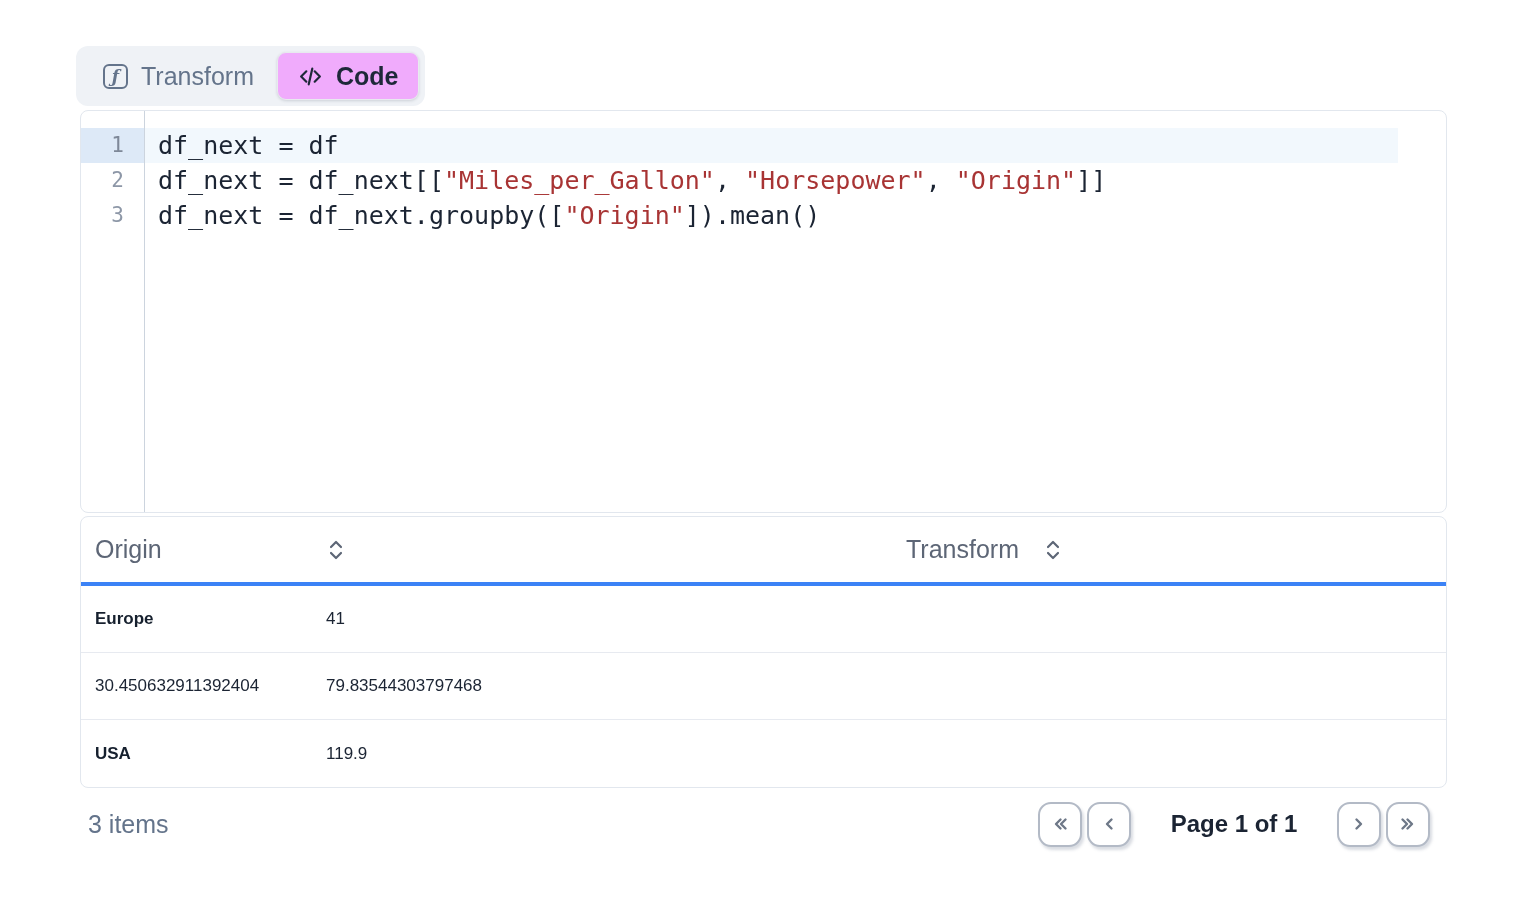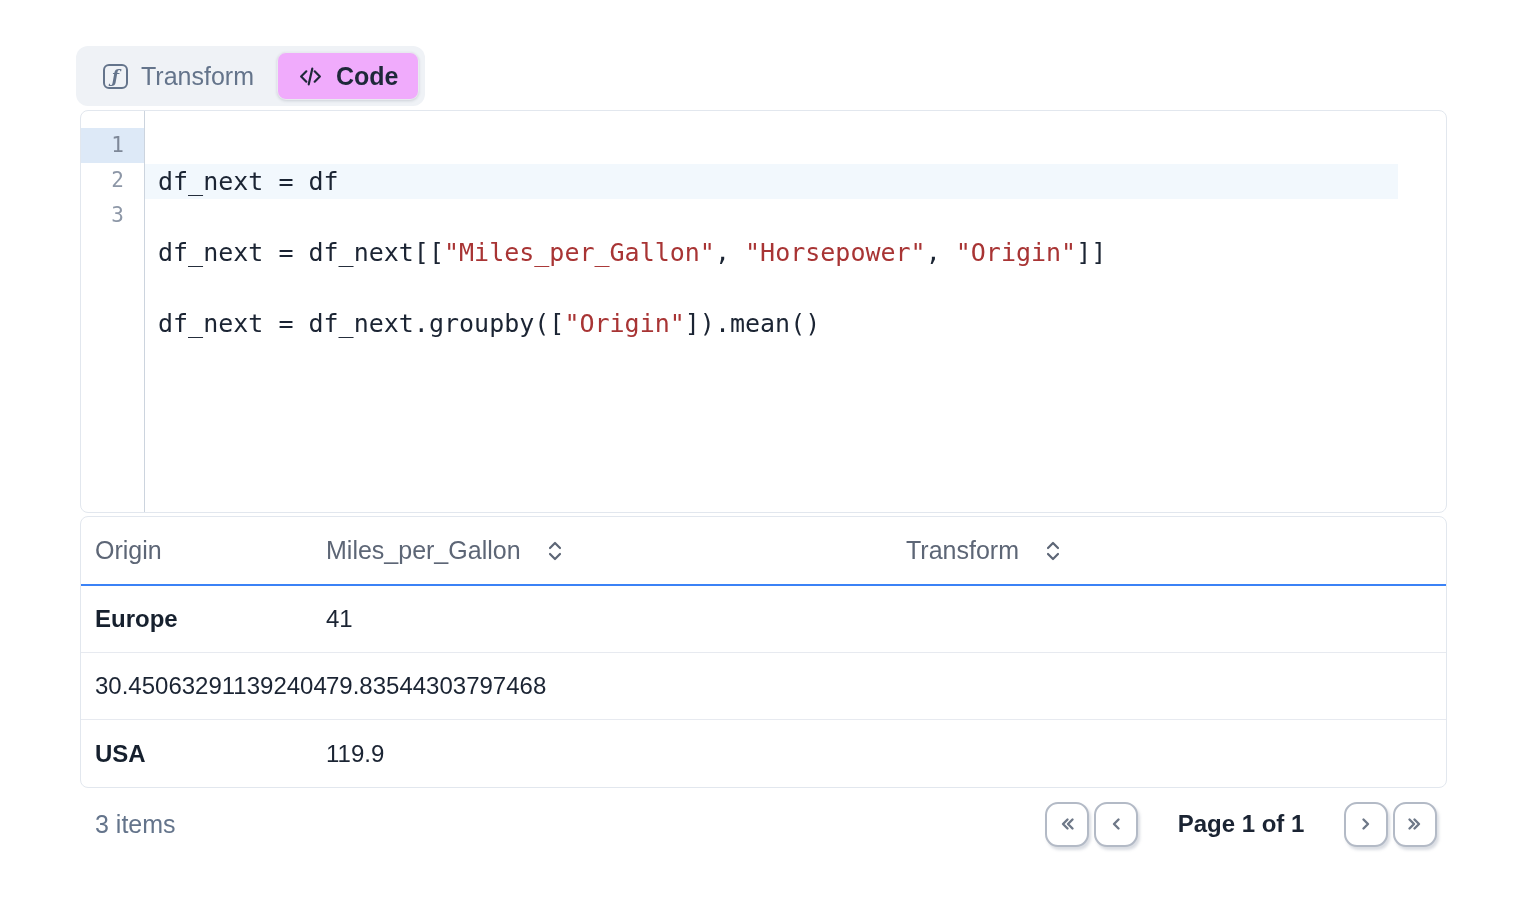--- a/index.html
+++ b/index.html
@@ -21,37 +21,37 @@
 
   
   .code-panel { position: absolute; left: 80px; top: 110px; width: 1367px; height: 403px;
                 border: 1px solid #e2e7ee; border-radius: 8px; display: flex; overflow: hidden; background: #fff; }
   .gutter { width: 64px; flex-shrink: 0; border-right: 1px solid #ccd4de; padding-top: 17px; }
   .ln { height: 35px; line-height: 35px; text-align: right; padding-right: 20px;
         font-family: "DejaVu Sans Mono", monospace; font-size: 21px; color: #8d97a7; }
   .ln.active { background: #dde9f7; color: #7e8898; }
   .code-content { flex: 1; padding-top: 17px; overflow: hidden; }
   .code-line { height: 35px; line-height: 35px; padding-left: 13px; margin-right: 48px;
-               font-family: "DejaVu Sans Mono", monospace; font-size: 25px; color: #1b2433; white-space: pre; margin-top: 36px; }
+               font-family: "DejaVu Sans Mono", monospace; font-size: 25px; color: #1b2433; white-space: pre; }
   .code-line.active { background: #f2f8fd; }
   .code-line .string { color: #a83434; }
 
   
   .dtable { position: absolute; left: 80px; top: 516px; width: 1367px;
             border: 1px solid #e2e7ee; border-radius: 8px; background: #fff; overflow: hidden; }
   .thead, .trow { display: grid; grid-template-columns: 231px 580px 1fr; align-items: center; padding-left: 14px; }
-  .thead { height: 69px; border-bottom: 2px solid #3b82f6; color: #5d6676; font-size: 25px; }
+  .thead { height: 69px; border-bottom: 4px solid #3b82f6; color: #5d6676; font-size: 25px; }
   .th { display: flex; align-items: center; gap: 24px; }
   .th svg { display: block; flex-shrink: 0; }
-  .trow { height: 67px; border-bottom: 1px solid #e7eaf0; font-size: 24px; color: #1b2433; }
+  .trow { height: 67px; border-bottom: 1px solid #e7eaf0; font-size: 17px; color: #1b2433; }
   .trow:last-child { border-bottom: none; }
   .origin-cell { font-weight: 700; color: #16202e; }
 
   
-  .tfooter { position: absolute; left: 80px; top: 798px; width: 1367px; height: 52px;
+  .tfooter { position: absolute; left: 73px; top: 798px; width: 1367px; height: 52px;
              display: flex; align-items: center; justify-content: space-between; padding: 0 10px 0 15px; }
   .items { color: #64748b; font-size: 25px; }
   .pager { display: flex; align-items: center; gap: 5px; }
   .pagebtn { width: 44px; height: 45px; border-radius: 13px; border: 2px solid #b3bac6; background: #ffffff;
              box-shadow: 2px 3px 3px rgba(120,130,150,.28); display: grid; place-items: center;
              color: #6e7888; padding: 0; cursor: pointer; }
   .pagebtn svg { display: block; }
   .page-label { width: 196px; text-align: center; font-size: 24px; font-weight: 600; color: #1b2433; }
 </style>
 </head>
@@ -88,21 +88,20 @@
         <div class="code-line"><span class="plain">df_next = df_next.groupby([</span><span class="string">"Origin"</span><span class="plain">]).mean()</span></div>
       </div>
   </div>
 
   <div class="dtable">
     <div class="thead">
       <div class="th">
         <span>Origin</span>
       </div>
       <div class="th">
-        <span>Miles_per_Gallon</span>
         <span>
           <svg width="20" height="24" viewBox="0 0 20 24" fill="none" stroke="#5d6676" stroke-width="2.2" stroke-linecap="round" stroke-linejoin="round">
             <path d="M5 9 L10 4 L15 9"></path>
               <path d="M5 15 L10 20 L15 15"></path>
           </svg>
         </span>
       </div>
       <div class="th">
         <span>Transform</span>
         <span>

